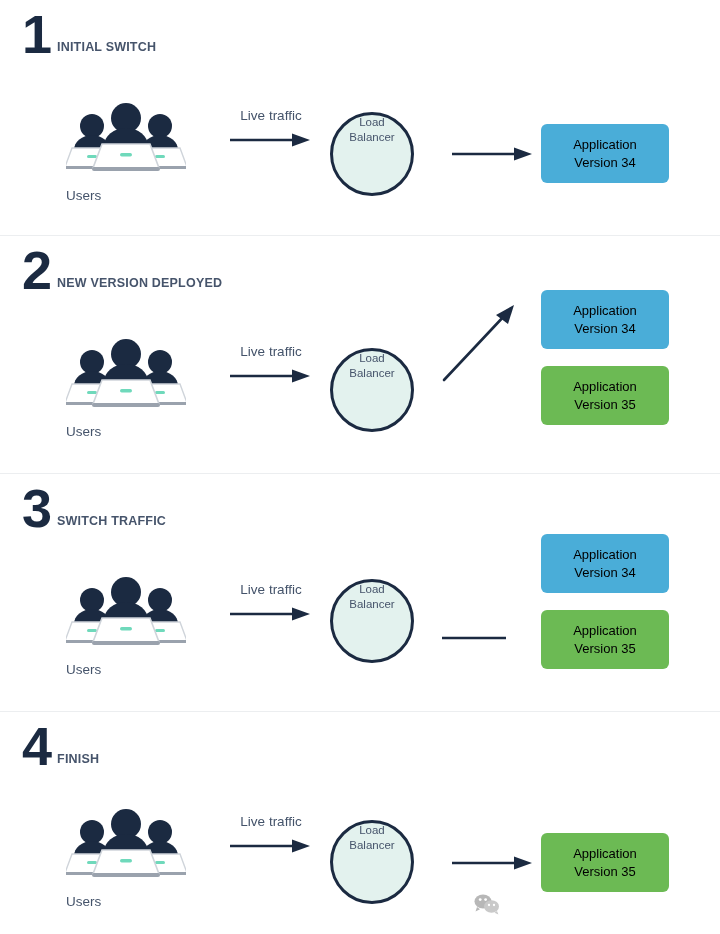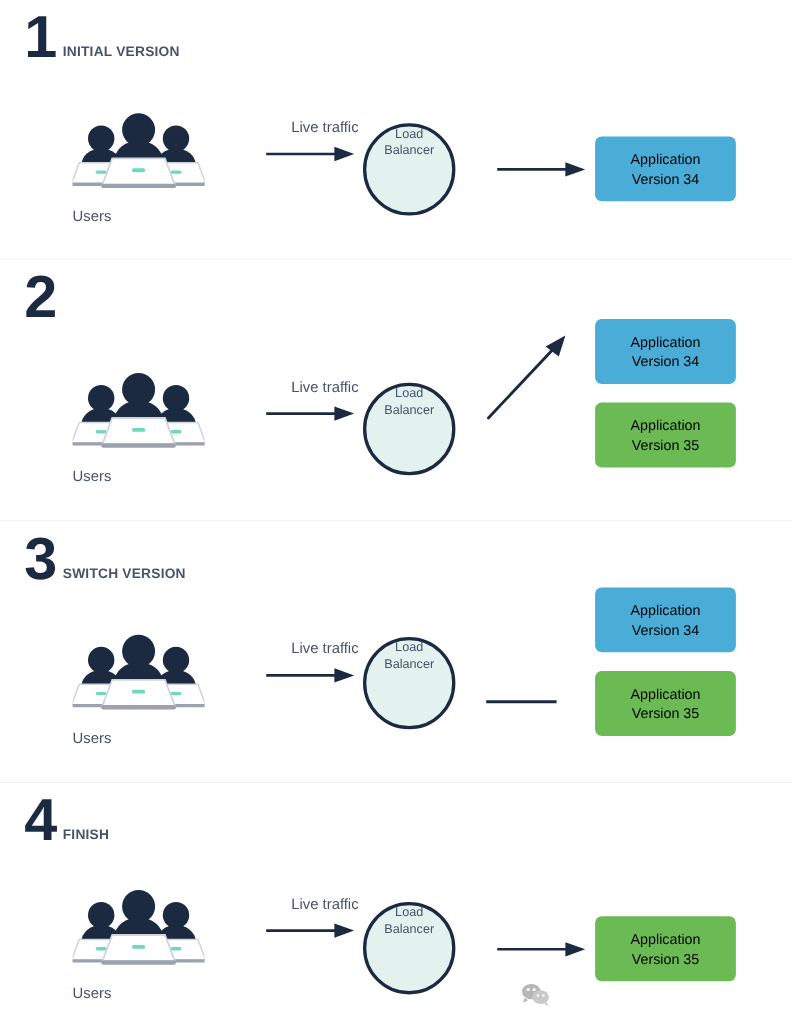--- a/index.html
+++ b/index.html
@@ -73,21 +73,21 @@
     color: #44536a;
     margin-top: 8px;
     font-weight: normal;
   }
 
   
   .traffic {
     position: absolute;
     left: 216px;
     width: 110px;
-    text-align: right;
+    text-align: center;
   }
   .traffic .tlabel {
     font-size: 13.5px;
     color: #44536a;
     margin-bottom: 9px;
     white-space: nowrap;
     font-weight: normal;
   }
 
   
@@ -145,21 +145,21 @@
 </style>
 </head>
 <body>
 
 <div class="page">
 
   <div class="section s1">
 
     <div class="head">
       <span class="step-num">1</span>
-      <span class="step-label">INITIAL VERSION</span>
+      <span class="step-label">INITIAL SWITCH</span>
     </div>
 
     <div class="users" style="top:100px;">
       <svg width="120" height="76" viewBox="0 0 120 76">
 
         <circle cx="26" cy="26" r="12" fill="#1b2a41"></circle>
         <path d="M8 50 a18 15 0 0 1 36 0 z" fill="#1b2a41"></path>
         <path d="M6 48 h40 l7 19 h-54 z" fill="#ffffff" stroke="#cfd4da" stroke-width="1.4"></path>
         <rect x="21" y="55" width="10" height="3" rx="1.5" fill="#6fd9bb"></rect>
         <rect x="-2" y="66" width="56" height="3" rx="1.5" fill="#9aa2ad"></rect>
@@ -204,20 +204,21 @@
         <span>Application</span><br>
         <span>Version 34</span>
       </div>
     </div>
   </div>
 
   <div class="section s2">
 
     <div class="head">
       <span class="step-num">2</span>
+      <span class="step-label">NEW VERSION DEPLOYED</span>
     </div>
 
     <div class="users" style="top:100px;">
       <svg width="120" height="76" viewBox="0 0 120 76">
         <circle cx="26" cy="26" r="12" fill="#1b2a41"></circle>
         <path d="M8 50 a18 15 0 0 1 36 0 z" fill="#1b2a41"></path>
         <path d="M6 48 h40 l7 19 h-54 z" fill="#ffffff" stroke="#cfd4da" stroke-width="1.4"></path>
         <rect x="21" y="55" width="10" height="3" rx="1.5" fill="#6fd9bb"></rect>
         <rect x="-2" y="66" width="56" height="3" rx="1.5" fill="#9aa2ad"></rect>
         <circle cx="94" cy="26" r="12" fill="#1b2a41"></circle>
@@ -266,21 +267,21 @@
         <span>Application</span><br>
         <span>Version 35</span>
       </div>
     </div>
   </div>
 
   <div class="section s3">
 
     <div class="head">
       <span class="step-num">3</span>
-      <span class="step-label">SWITCH VERSION</span>
+      <span class="step-label">SWITCH TRAFFIC</span>
     </div>
 
     <div class="users" style="top:100px;">
       <svg width="120" height="76" viewBox="0 0 120 76">
         <circle cx="26" cy="26" r="12" fill="#1b2a41"></circle>
         <path d="M8 50 a18 15 0 0 1 36 0 z" fill="#1b2a41"></path>
         <path d="M6 48 h40 l7 19 h-54 z" fill="#ffffff" stroke="#cfd4da" stroke-width="1.4"></path>
         <rect x="21" y="55" width="10" height="3" rx="1.5" fill="#6fd9bb"></rect>
         <rect x="-2" y="66" width="56" height="3" rx="1.5" fill="#9aa2ad"></rect>
         <circle cx="94" cy="26" r="12" fill="#1b2a41"></circle>

